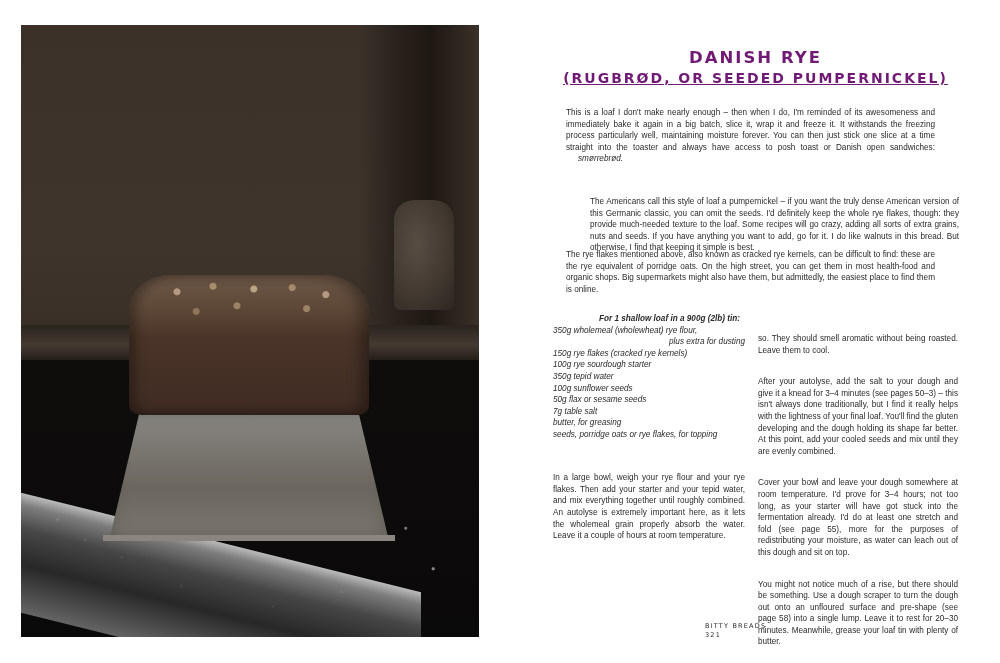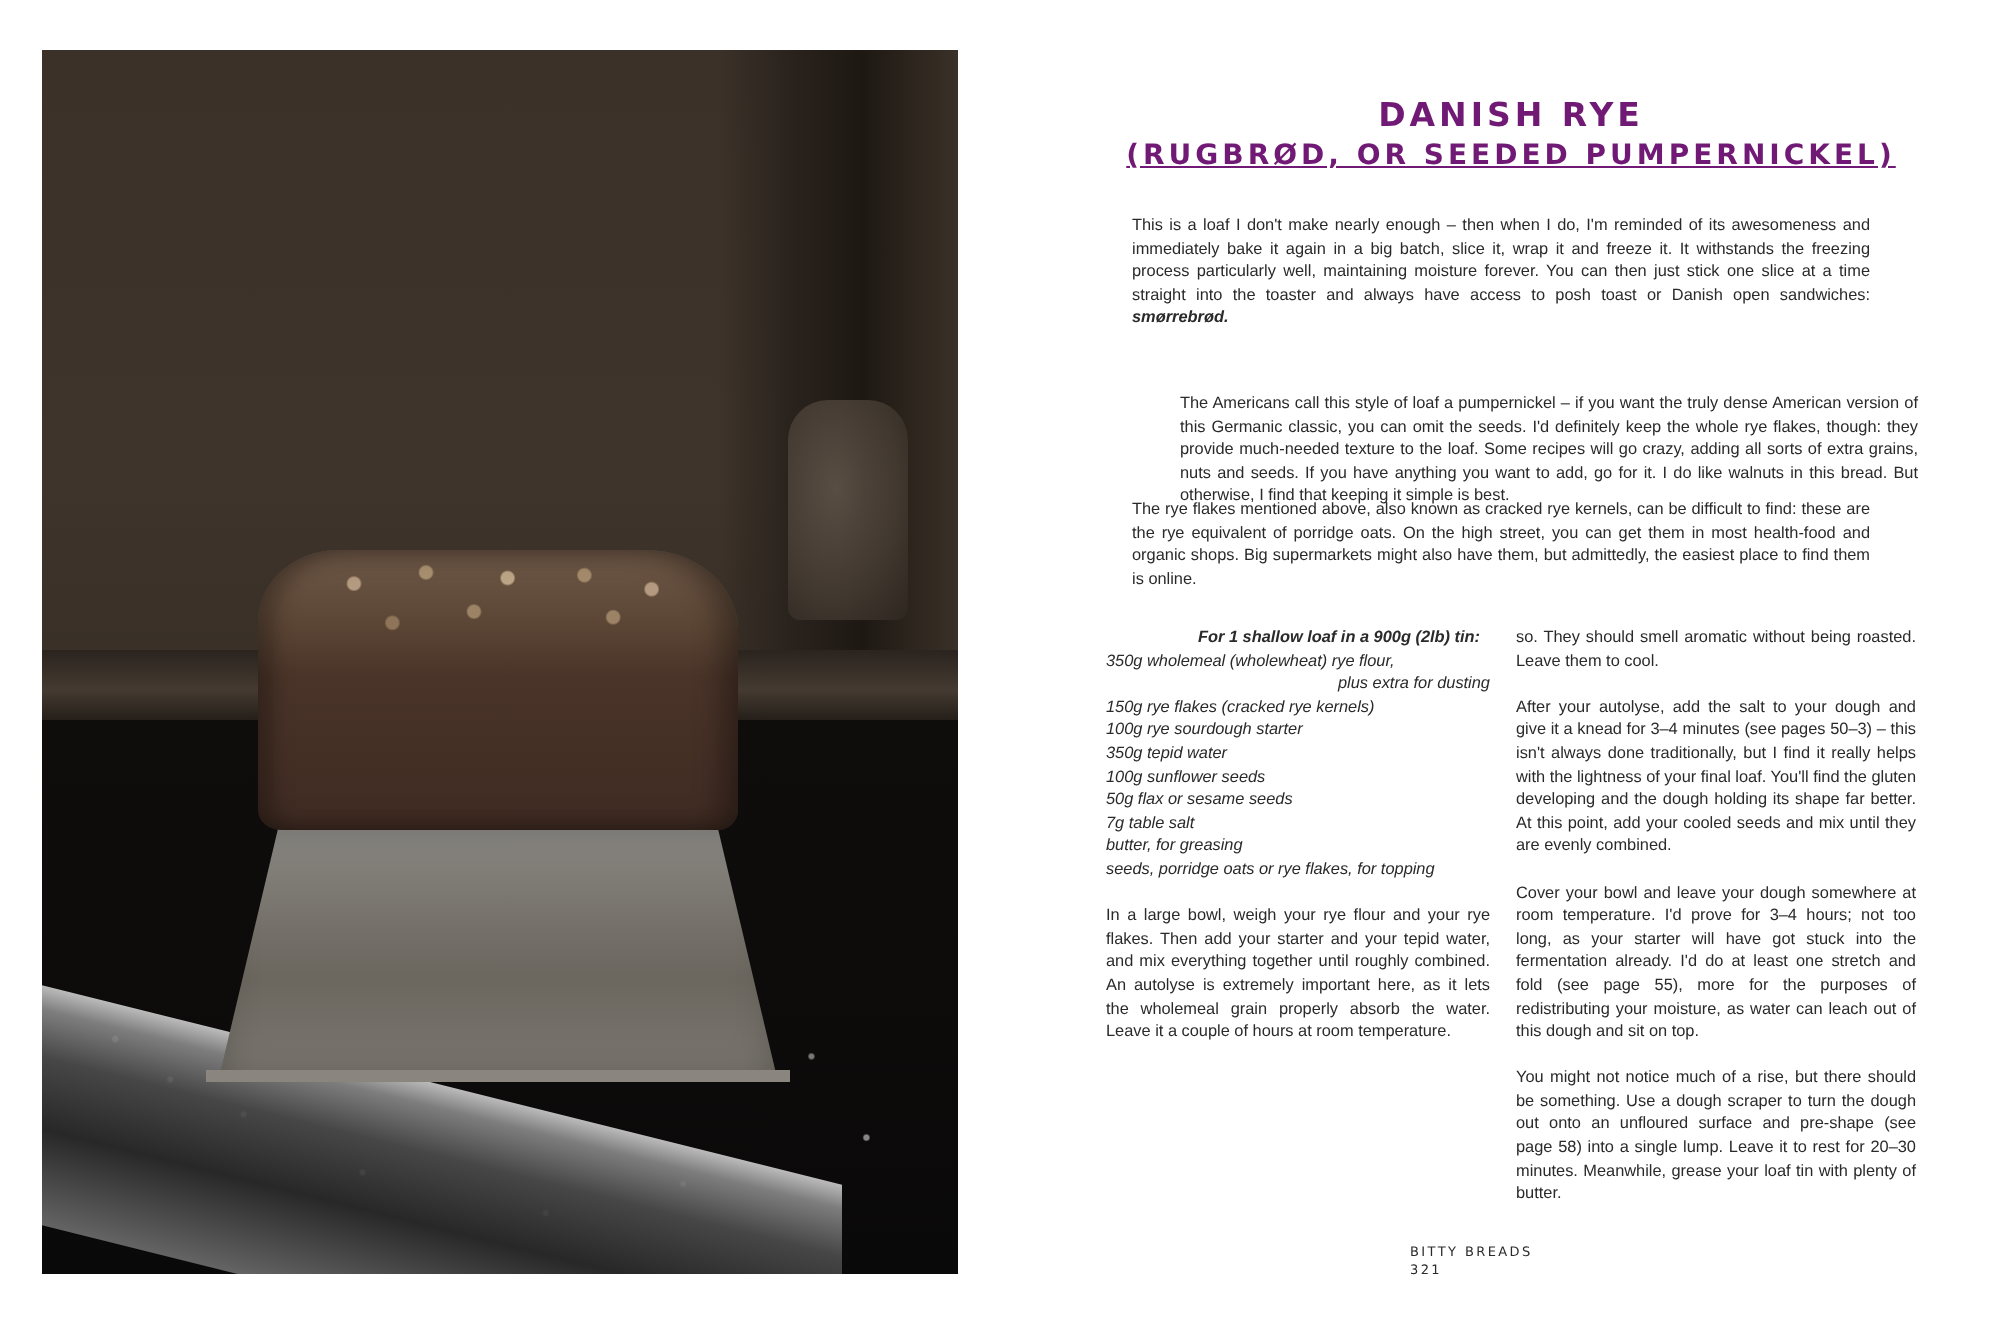--- a/index.html
+++ b/index.html
@@ -80,31 +80,31 @@
   .title.l1 { top: 48px; font-size: 16.5px; }
   .title.l2 { top: 70px; font-size: 14px; text-decoration: underline; }
 
   .intro {
     position: absolute; left: 566px; width: 369px;
     font-size: 8.2px; line-height: 11.6px; text-align: justify; color: #2a2a2a;
   }
   .intro.p1 { top: 107px; }
   .intro.p2 { top: 196px; margin-left: 24px; }
   .intro.p3 { top: 249px; }
-  .intro em { font-style: italic; font-weight: bold; }
+  .intro em { font-style: italic; font-weight: normal; margin-left: 12px; }
 
   .col { position: absolute; top: 313px; font-size: 8.2px; line-height: 11.6px; color: #2a2a2a; }
   .col.left { left: 553px; width: 192px; }
   .col.right { left: 758px; width: 200px; }
 
   .ing-head { font-style: italic; font-weight: bold; margin-left: 46px; }
   .ing { font-style: italic; }
   .ing.indent { padding-left: 9px; text-align: right; }
 
-  .para { text-align: justify; margin-bottom: 11.6px; }
+  .para { text-align: justify; margin-bottom: 11.6px; margin-top: 20px; }
   .gap { height: 11.6px; }
 
   .footer {
     position: absolute; left: 705px; width: 100px; top: 622px; text-align: left;
     font-family: "DejaVu Sans", sans-serif; font-size: 6.5px; letter-spacing: 1.2px; color: #2a2a2a; line-height: 9px;
   }
 </style>
 </head>
 <body>
 

